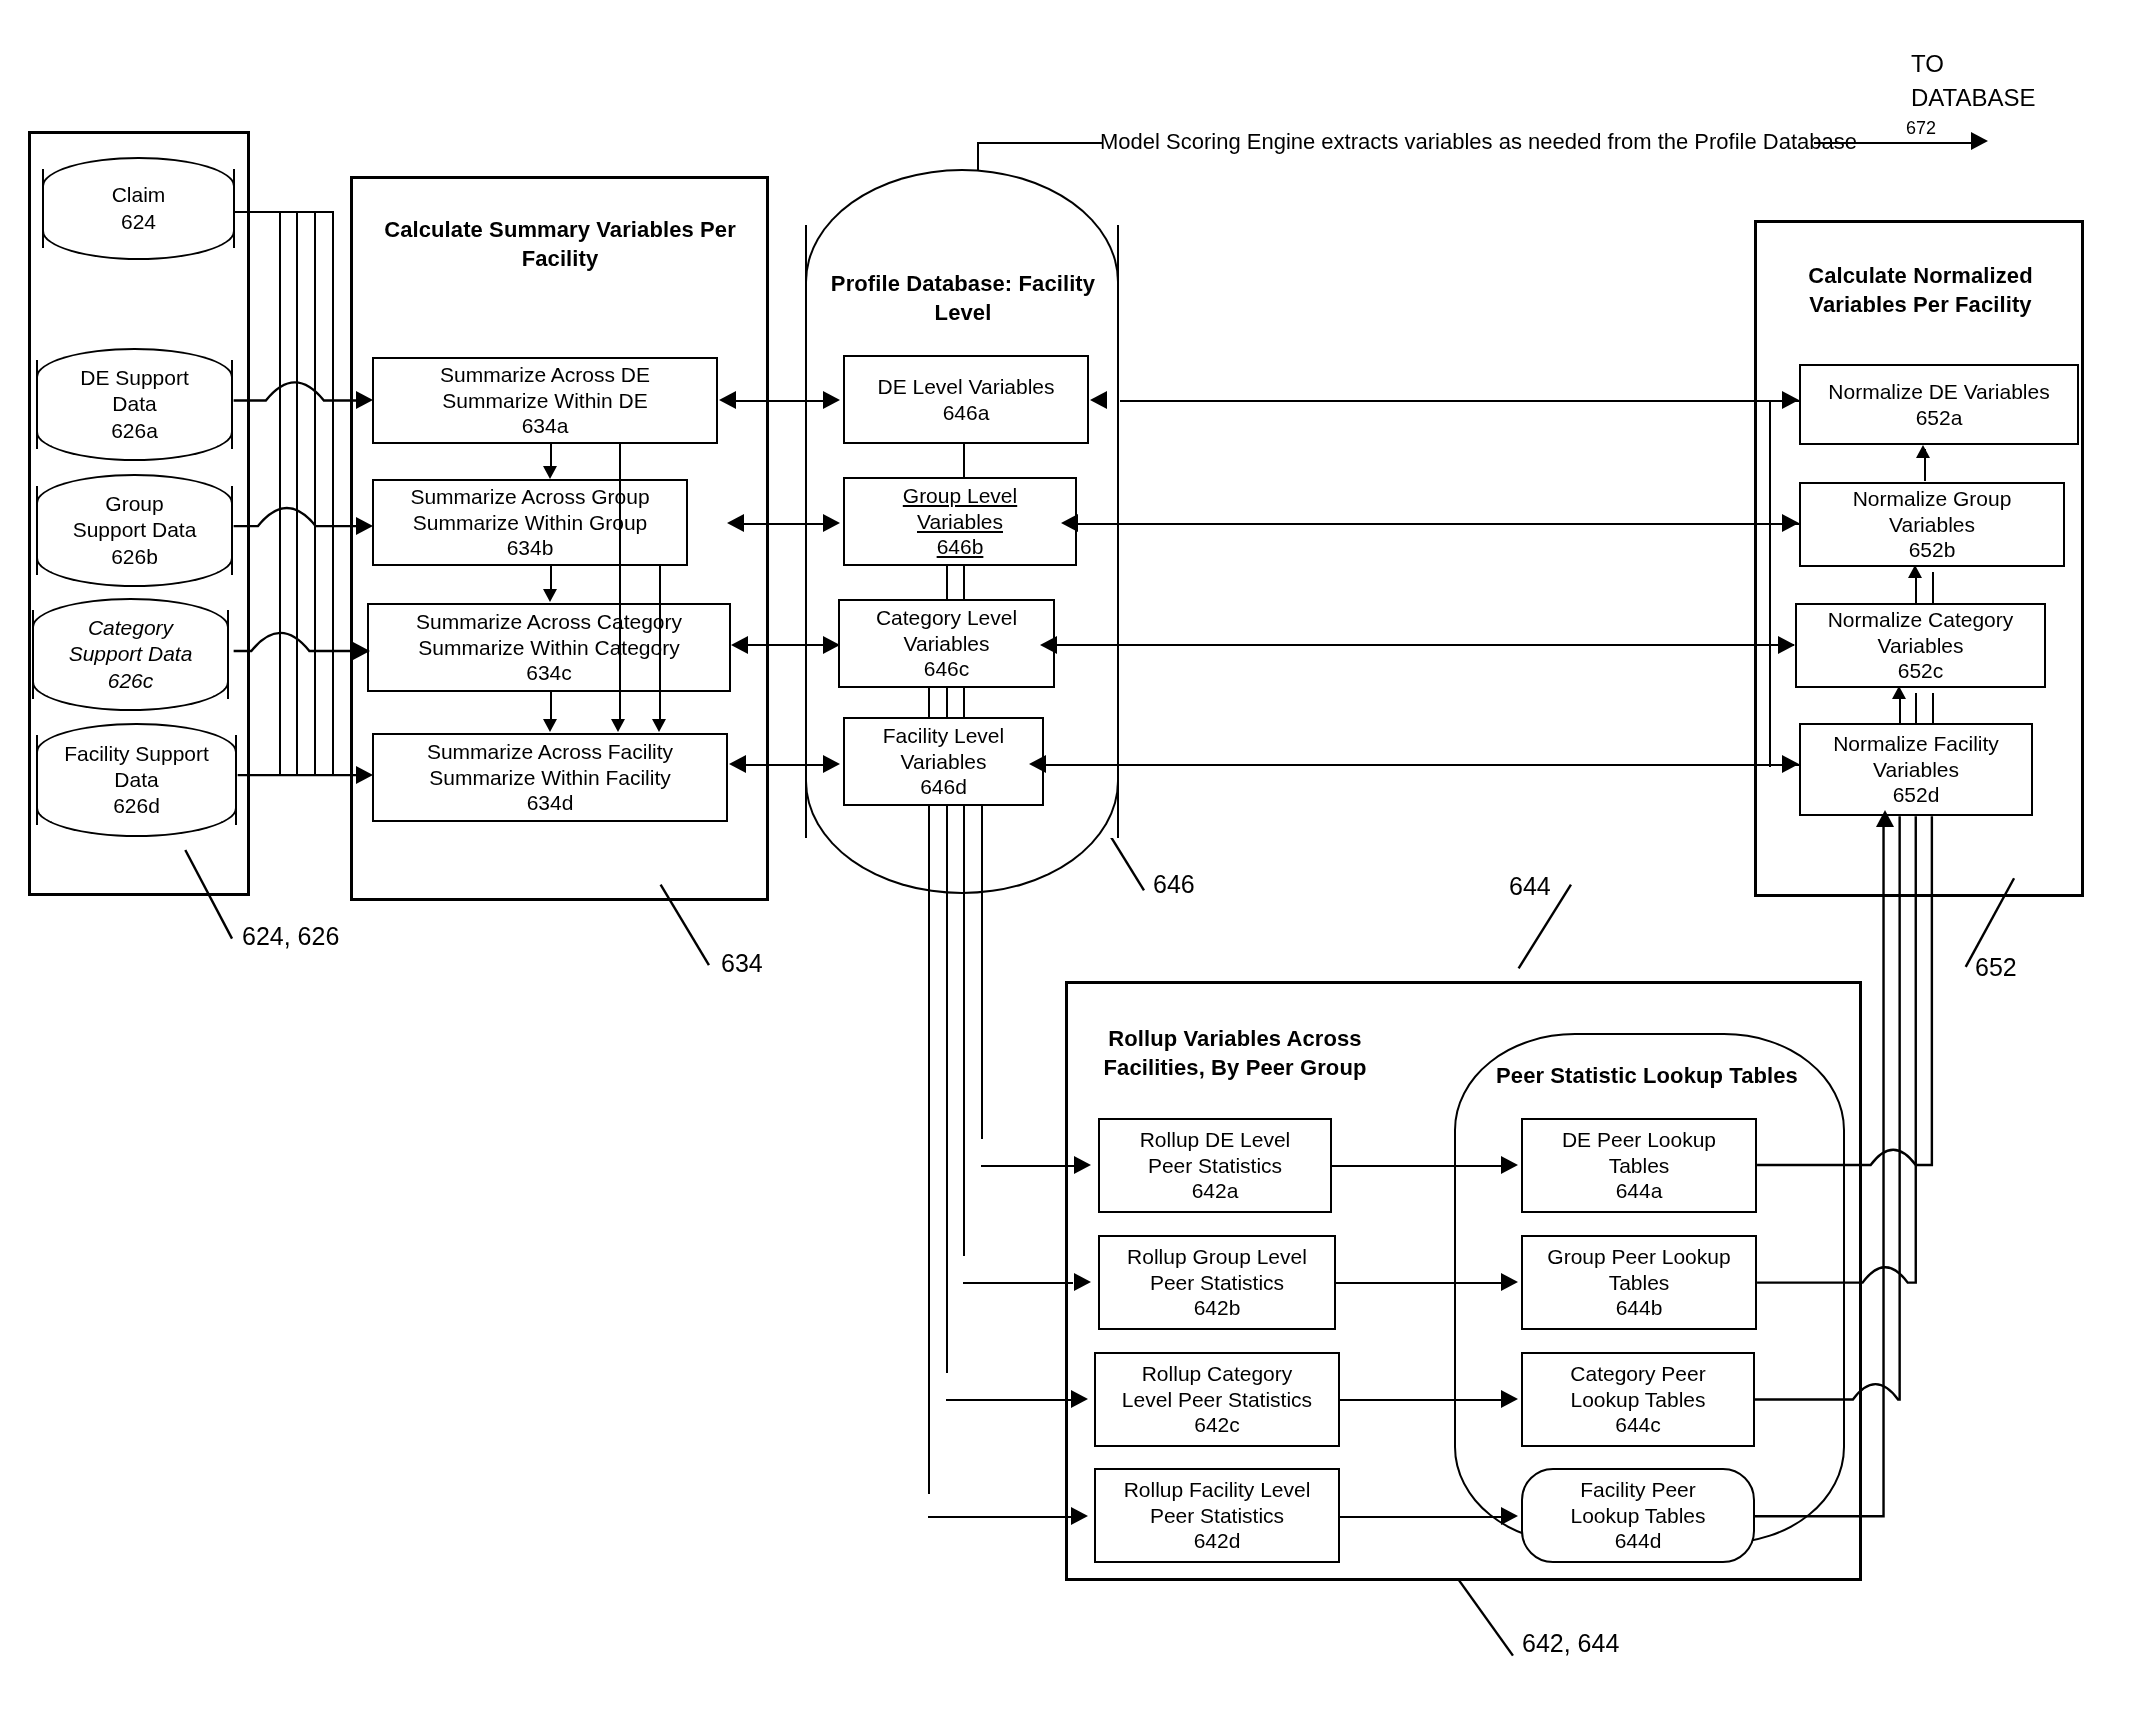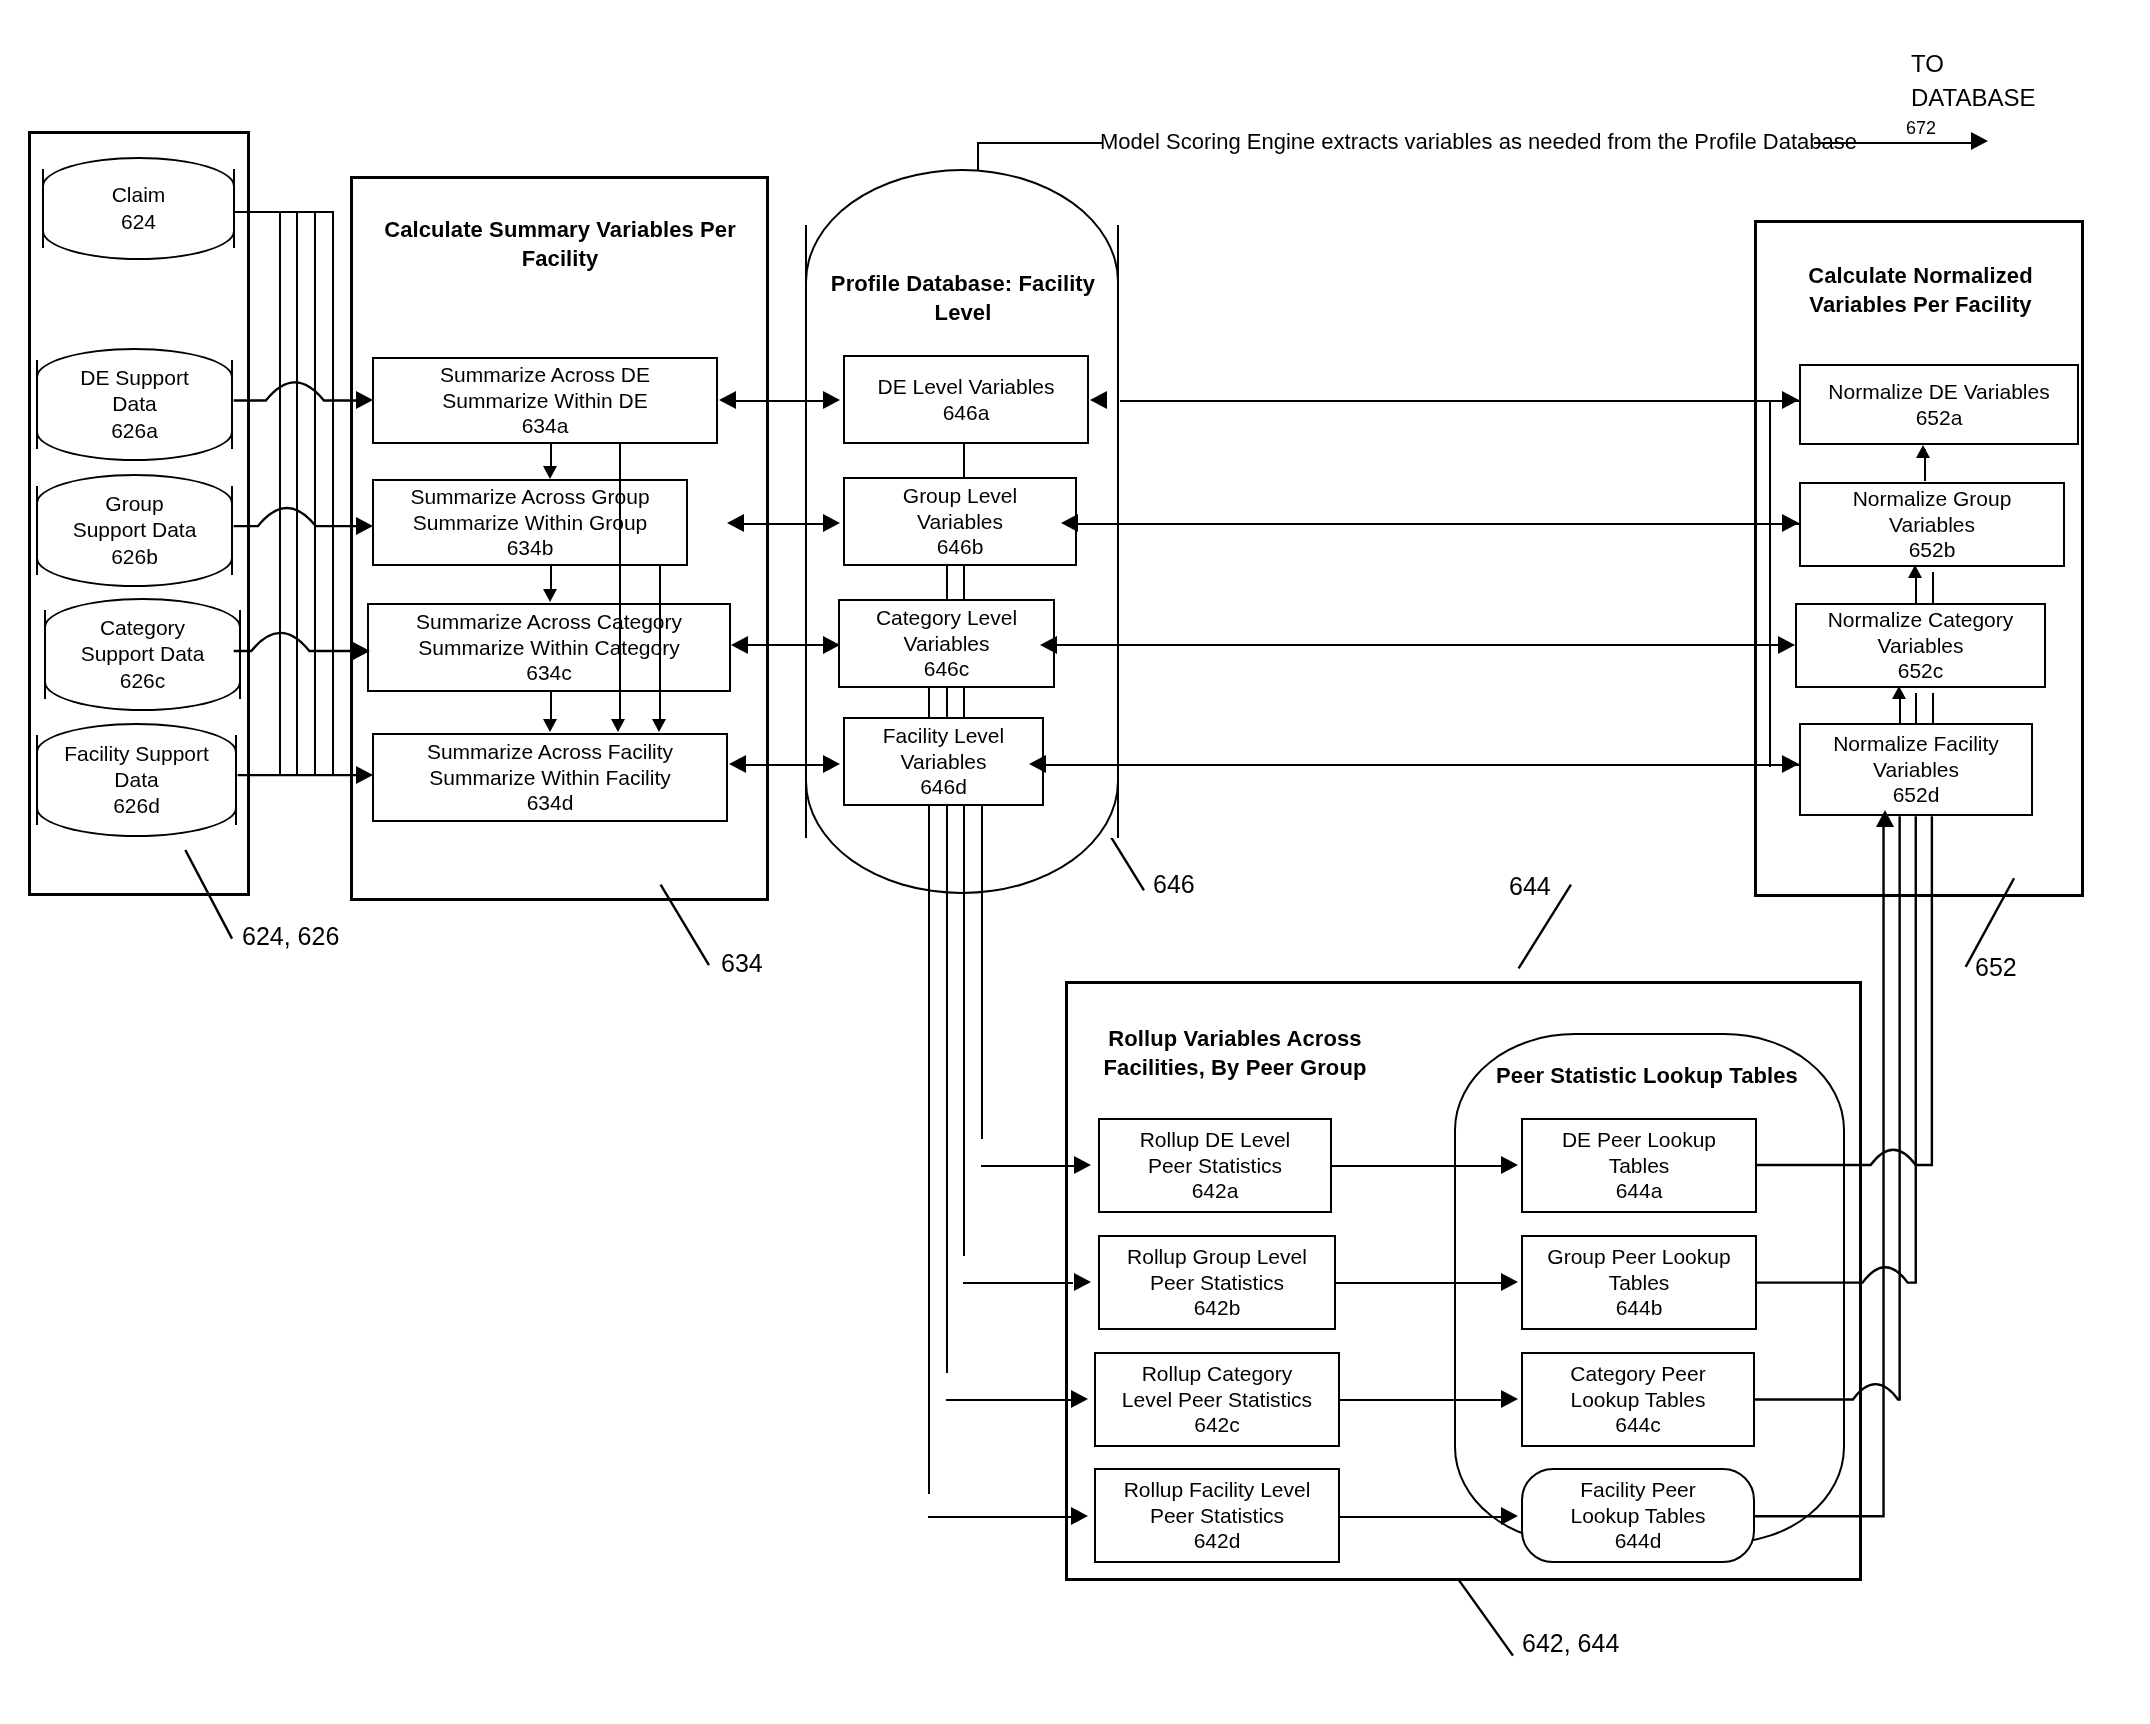--- a/index.html
+++ b/index.html
@@ -129,21 +129,21 @@
     <div class="body"></div>
       <div class="cap top"></div>
       <div class="cap bot"></div>
     <div class="lbl">
       <span>Group</span>
       <span>Support Data</span>
       <span>626b</span>
     </div>
   </div>
 
-  <div class="cyl" style="left:44px;top:598px;width:197px;height:113px;">
+  <div class="cyl" style="left:32px;top:598px;width:197px;height:113px;font-style:italic;">
     <div class="body"></div>
       <div class="cap top"></div>
       <div class="cap bot"></div>
     <div class="lbl">
       <span>Category</span>
       <span>Support Data</span>
       <span>626c</span>
     </div>
   </div>
 
@@ -215,21 +215,21 @@
   </div>
   <div class="grp-title" style="left:814px;top:270px;width:298px;">
     <span class="ln">Profile Database:</span>
     <span class="ln">Facility Level</span>
   </div>
 
   <div class="node" style="left:843px;top:355px;width:246px;height:89px;">
     <span class="ln">DE Level Variables</span>
     <span class="ln">646a</span>
   </div>
-  <div class="node" style="left:843px;top:477px;width:234px;height:89px;">
+  <div class="node" style="left:843px;top:477px;width:234px;height:89px;text-decoration:underline;">
     <span class="ln">Group Level</span>
     <span class="ln">Variables</span>
     <span class="ln">646b</span>
   </div>
   <div class="node" style="left:838px;top:599px;width:217px;height:89px;">
     <span class="ln">Category Level</span>
     <span class="ln">Variables</span>
     <span class="ln">646c</span>
   </div>
   <div class="node" style="left:843px;top:717px;width:201px;height:89px;">

